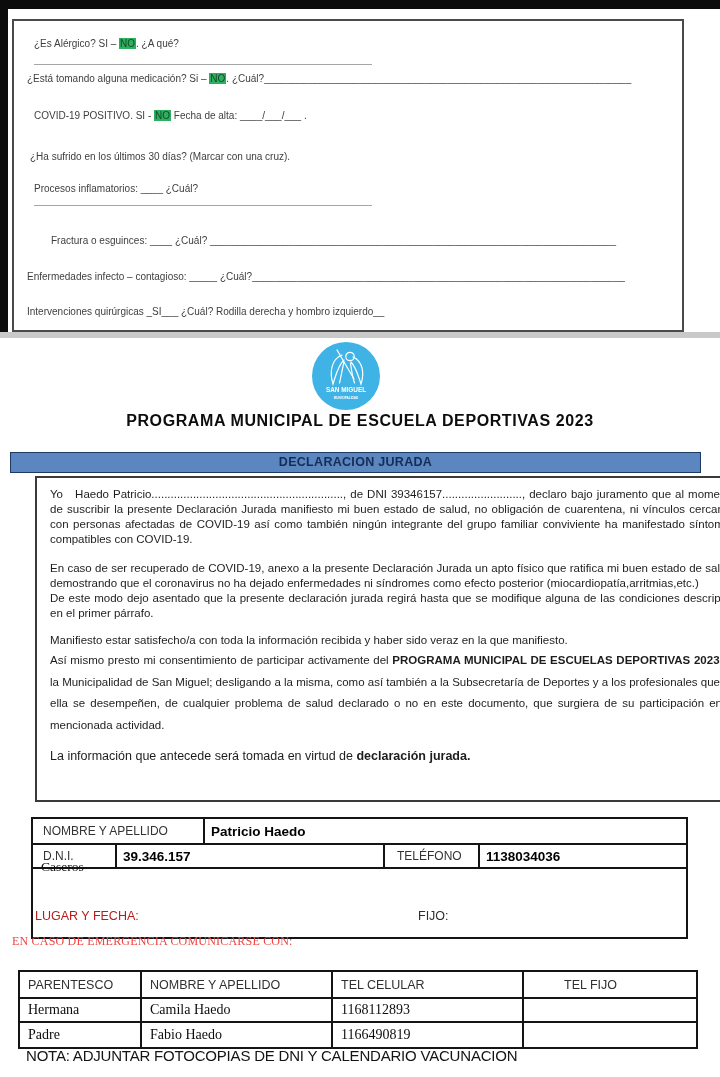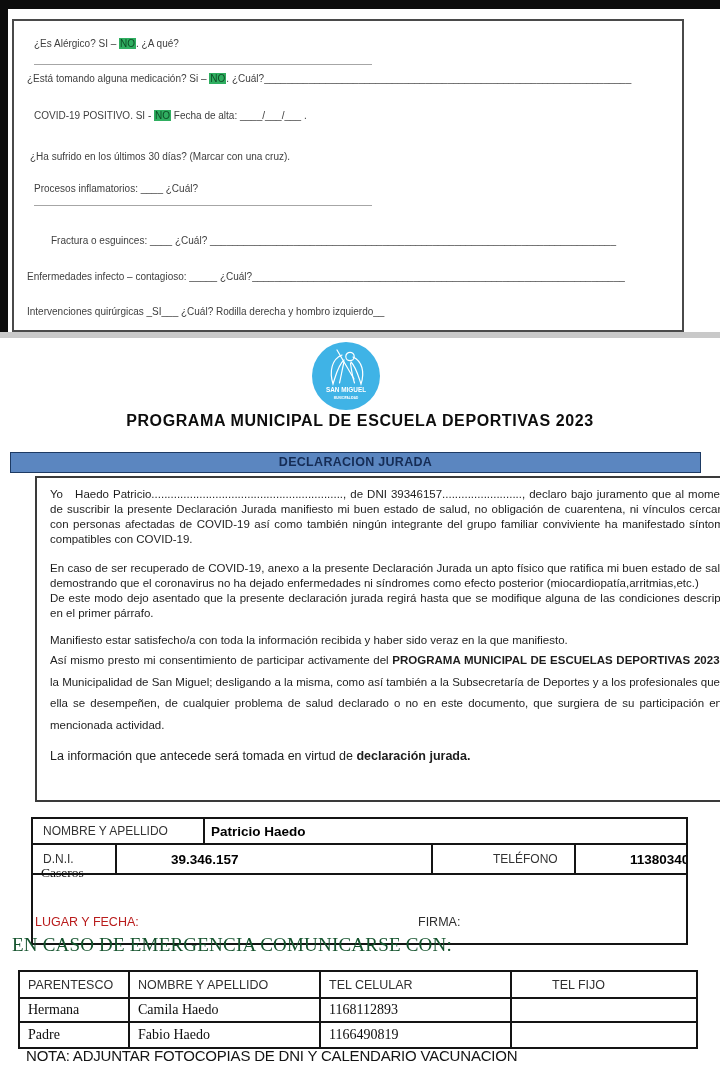--- a/index.html
+++ b/index.html
@@ -32,42 +32,42 @@
   .p3 { margin-bottom:12px; }
   .p4 { margin-bottom:2px; }
   .p5 { line-height:21.5px !important; }
   .closing { margin-top:13px; text-align:right; font-size:12.5px !important; }
   .b { font-weight:bold; }
 
   
   .ptable { position:absolute; left:31px; top:817px; width:657px; border:2px solid #141414; background:#fff; }
   .prow { display:flex; }
   .prowA { height:26px; border-bottom:2px solid #141414; }
-  .prowB { height:30px; border-bottom:2px solid #141414;gap:48px; }
+  .prowB { height:24px; border-bottom:2px solid #141414; }
   .prowC { height:68px; position:relative; }
   .pcell { height:100%; display:flex; align-items:center; overflow:hidden; }
   .plabel { font-size:12px; color:#333; padding-left:10px; }
   .pvalue { font-weight:bold; font-size:13.5px; color:#000; padding-left:6px; }
   .bR { border-right:2px solid #141414; }
   .caseros { position:absolute; left:8px; top:-10px; font-family:"Liberation Serif", serif;
              font-size:13.5px; color:#111; background:transparent; }
   .lugar { position:absolute; left:2px; bottom:14px; font-size:12.5px; color:#b91c1c; }
   .firma { position:absolute; left:385px; bottom:14px; font-size:12.5px; color:#2e2e2e; }
 
   .emheading { position:absolute; left:12px; top:934px; font-family:"Liberation Serif", serif;
-               font-size:19px; color:#14532d; letter-spacing:0.2px; }
+               font-size:12px; color:#ef4444; letter-spacing:0.2px; }
 
   
   .etable { position:absolute; left:18px; top:970px; width:680px; border:2px solid #141414; background:#fff; }
   .erow { display:flex; }
   .ehead { height:27px; border-bottom:2px solid #141414; }
   .edata { height:24px; }
   .edata1 { border-bottom:2px solid #141414; }
   .ecell { height:100%; display:flex; align-items:center; padding-left:8px; overflow:hidden; }
-  .ec0 { width:110px; } .ec1 { width:191px; } .ec2 { width:191px; } .ec3 { flex:1;padding-left:40px; }
+  .ec0 { width:122px; } .ec1 { width:191px; } .ec2 { width:191px; } .ec3 { flex:1;padding-left:40px; }
   .ehcell { font-size:12.5px; color:#303030; }
   .edcell { font-family:"Liberation Serif", serif; font-size:14px; color:#0c0c0c; }
   .evR { border-right:2px solid #141414; }
 
   .nota { position:absolute; left:26px; top:1047px; font-size:15px; color:#141414; letter-spacing:-0.2px; }
 </style>
 </head>
 <body>
 
 <div class="canvas">
@@ -147,21 +147,21 @@
       <div class="pcell bR" style="width:95px;">
         <span class="plabel" style="padding-left:12px;">TELÉFONO</span>
       </div>
       <div class="pcell" style="flex:1;">
         <span class="pvalue">1138034036</span>
       </div>
     </div>
     <div class="prow prowC">
       <span class="caseros">Caseros</span>
       <span class="lugar">LUGAR Y FECHA:</span>
-      <span class="firma">FIRMA:</span>
+      <span class="firma">FIJO:</span>
     </div>
   </div>
 
   <div class="emheading">EN CASO DE EMERGENCIA COMUNICARSE CON:</div>
 
   <div class="etable">
     <div class="erow ehead">
       <div class="ecell ehcell ec0 evR">PARENTESCO</div>
       <div class="ecell ehcell ec1 evR">NOMBRE Y APELLIDO</div>
       <div class="ecell ehcell ec2 evR">TEL CELULAR</div>

